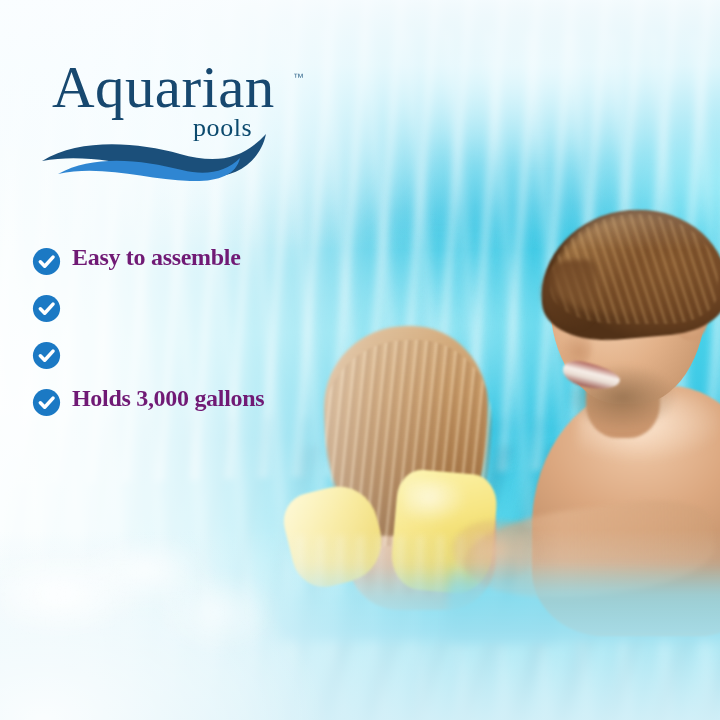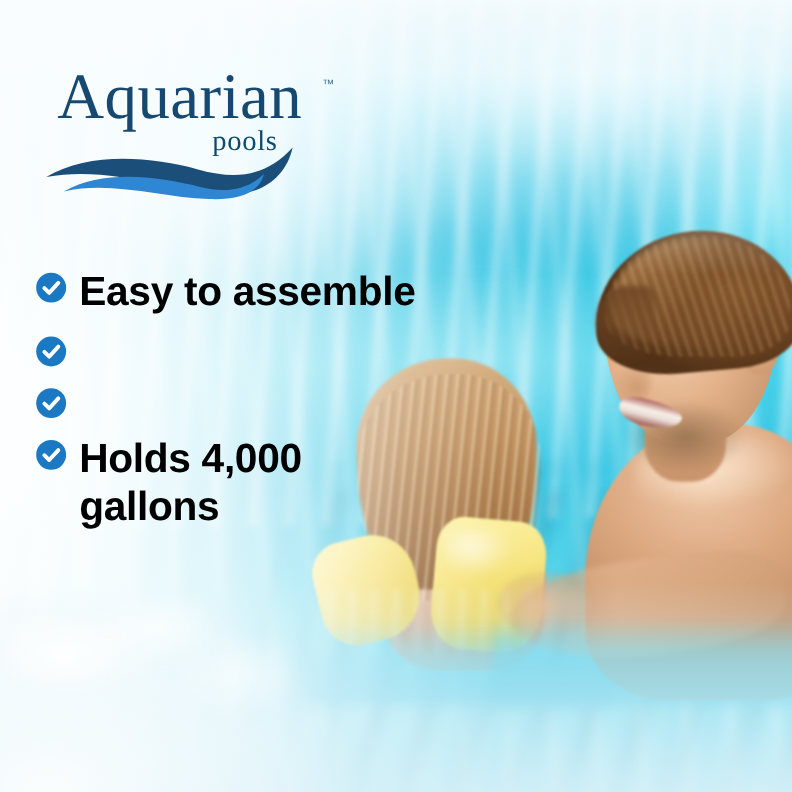--- a/index.html
+++ b/index.html
@@ -364,26 +364,26 @@
   .features { position: absolute; left: 32px; top: 243px; width: 350px; }
   .feature { position: relative; display: flex; align-items: flex-start; }
   .feature + .feature { margin-top: 14px; }
   .check-icon {
     flex: 0 0 auto;
     width: 29px; height: 29px;
     margin-top: 4px;
     margin-right: 11px;
   }
   .feature-text {
-    font-family: Liberation Sans, sans-serif;
+    font-family: Liberation Serif, serif;
     font-weight: bold;
-    font-size: 37px;
+    font-size: 24px;
     line-height: 1.19;
     letter-spacing: -.3px;
-    color: #000000;
+    color: #701a75;
     white-space: pre-line;
   }
 </style>
 </head>
 <body>
 
 <div id="canvas">
 
   <div class="photo-layer">
     <div class="water-base"></div>
@@ -466,17 +466,17 @@
         <circle cx="16" cy="16" r="15" fill="#1b79c4"></circle>
         <path d="M9.2 16.4 L14.0 21.2 L23.2 11.2" fill="none" stroke="#ffffff" stroke-width="3.9" stroke-linecap="round" stroke-linejoin="round"></path>
       </svg>
     </div>
 
     <div class="feature">
       <svg class="check-icon" viewBox="0 0 32 32">
         <circle cx="16" cy="16" r="15" fill="#1b79c4"></circle>
         <path d="M9.2 16.4 L14.0 21.2 L23.2 11.2" fill="none" stroke="#ffffff" stroke-width="3.9" stroke-linecap="round" stroke-linejoin="round"></path>
       </svg>
-      <div class="feature-text">Holds 4,000 gallons</div>
+      <div class="feature-text">Holds 3,000 gallons</div>
     </div>
 
   </div>
 </div>
 
 </body></html>

